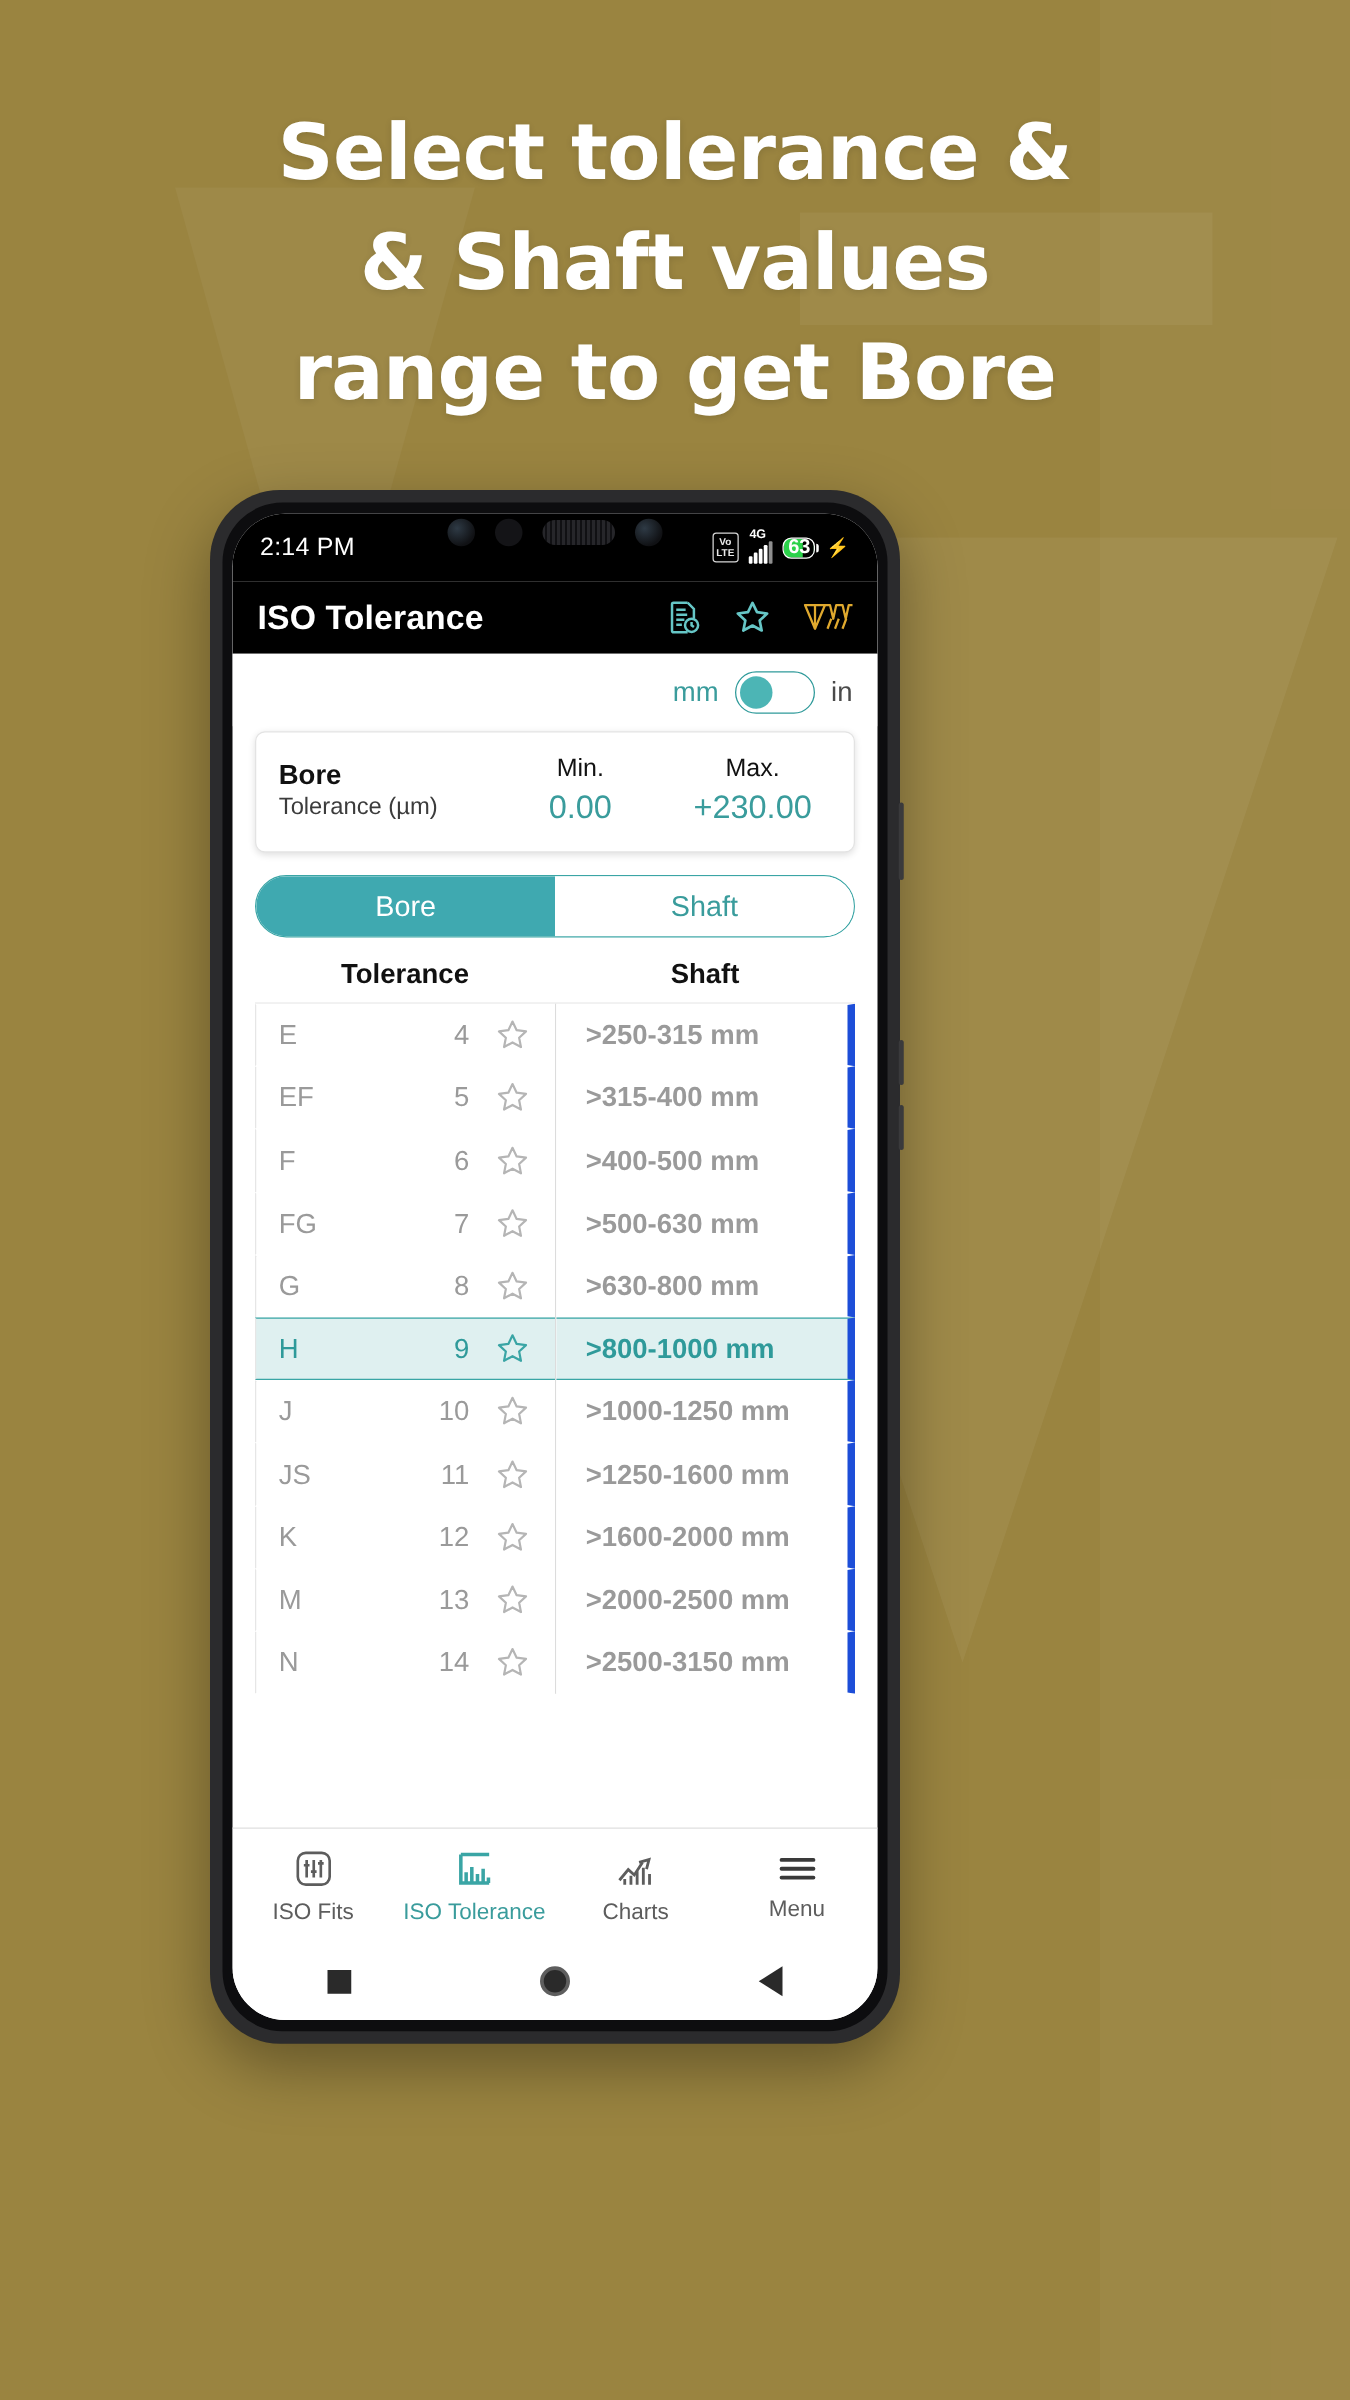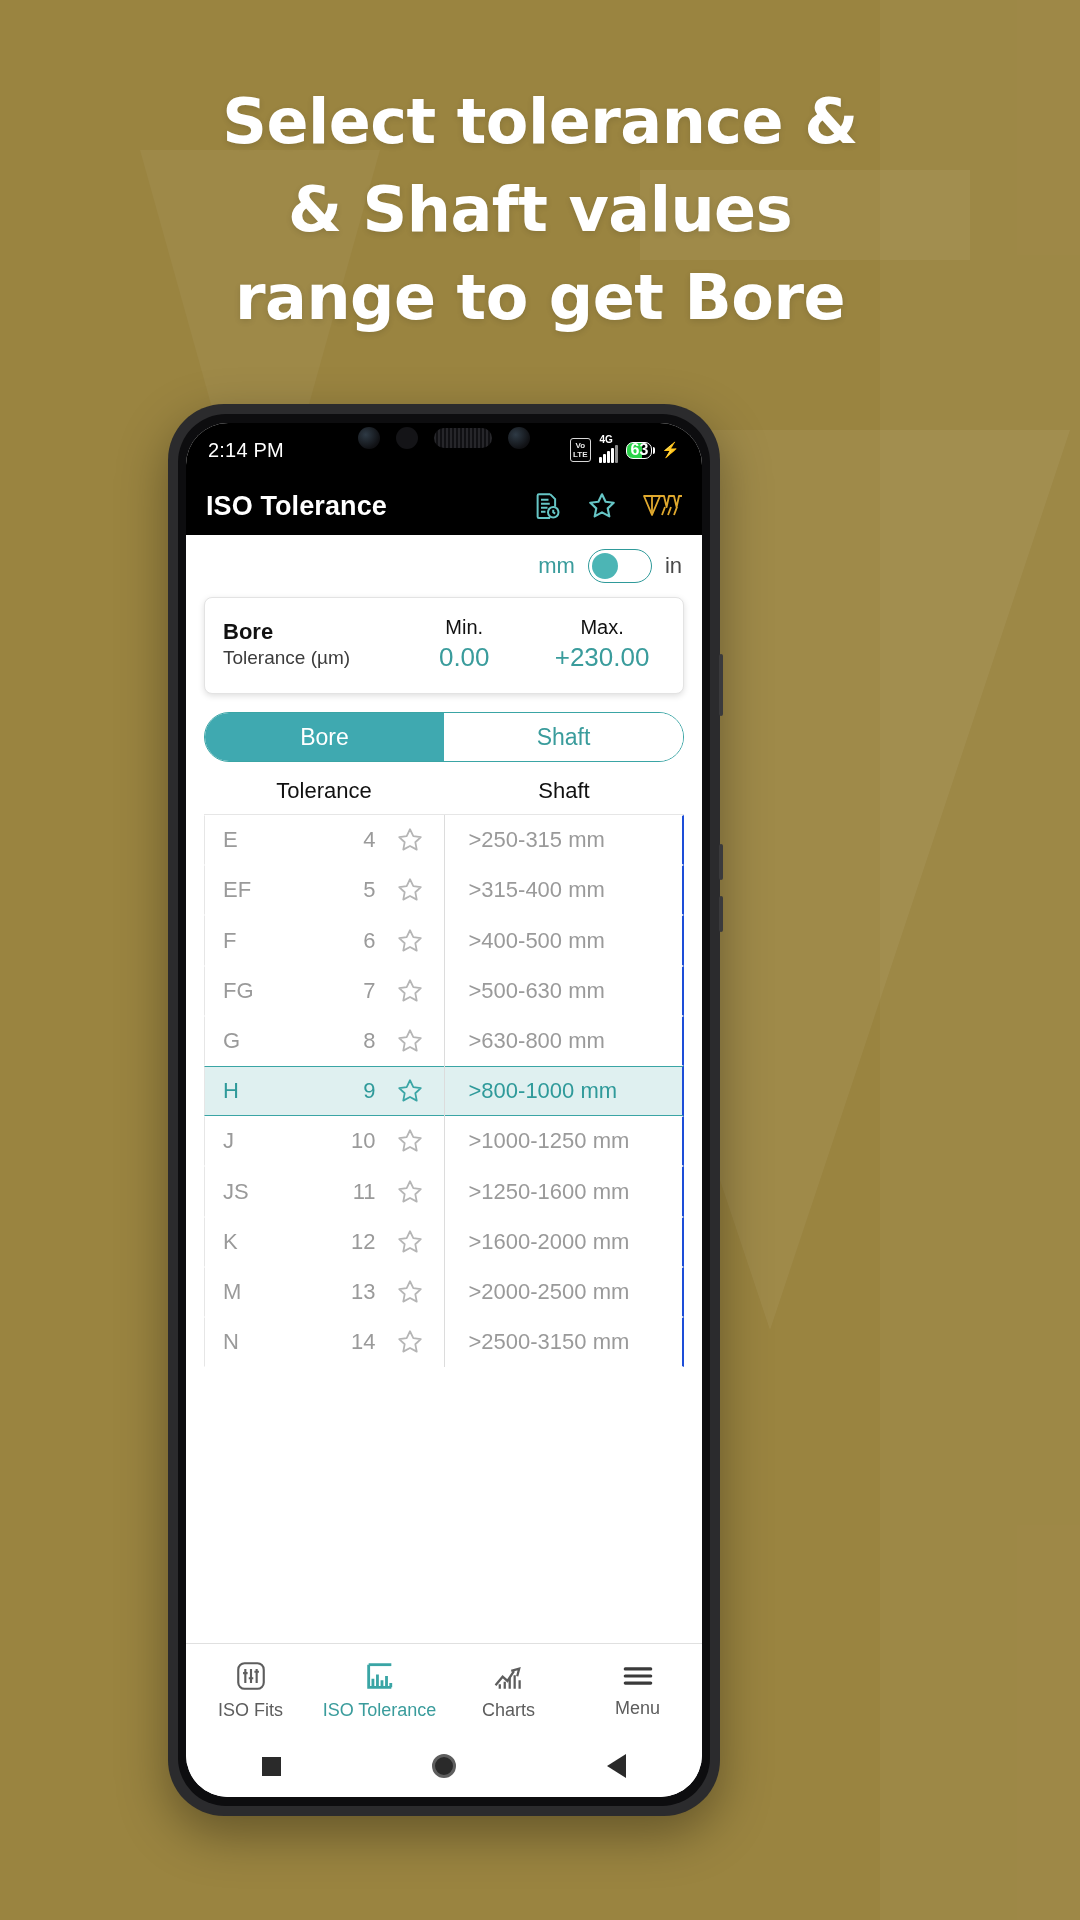--- a/index.html
+++ b/index.html
@@ -48,22 +48,22 @@
     line-height: 1.42;
     letter-spacing: -0.5px;
     font-family: "DejaVu Sans", sans-serif;
     text-shadow: 0 2px 6px rgba(0,0,0,0.12);
   }
   .headline span { display: block; }
 
   
   .phone {
     position: absolute;
-    left: 168px; top: 404px;
-    width: 552px; height: 1412px;
+    left: 168px; top: 392px;
+    width: 552px; height: 1243px;
     background: #2b2b2d;
     border-radius: 56px;
     box-shadow: 0 18px 50px rgba(0,0,0,0.35);
     padding: 10px;
   }
   .phone-inner-bezel {
     width: 100%; height: 100%;
     background: #0d0d0f;
     border-radius: 48px;
     padding: 9px 8px;
@@ -194,21 +194,21 @@
     flex: 1; display: flex; align-items: center; justify-content: center;
     font-size: 23px; color: #3a9c9c; background: #ffffff;
   }
   .seg.active { background: #3fa9b0; color: #ffffff; }
 
   
   .col-heads {
     display: flex; padding: 16px 18px 10px 18px;
   }
   .col-heads .ch {
-    flex: 1; text-align: center; font-size: 22px; color: #111111;
+    flex: 1; text-align: center; font-size: 22px; color: #111111; font-weight: bold;
   }
 
   
   .lists {
     display: flex; margin: 0 18px; gap: 0;
     border-top: 1px solid #e6e6e6;
     height: 553px;
   }
   .list-col {
     flex: 1; position: relative; overflow: hidden;
@@ -230,21 +230,21 @@
     background: #dff0f0;
     color: #2f9a9a;
     border-top: 1.6px solid #3aa5a5;
     border-bottom: 1.6px solid #3aa5a5;
   }
   .row.range {
     justify-content: flex-start;
     padding-left: 24px;
   }
   .list-col.left .row { border-left: 1px solid #e6e6e6; }
-  .list-col.right .row { border-right: 2px solid #1d4ed8; }
+  .list-col.right .row { border-right: 6px solid #1d4ed8; font-weight: bold; }
 
   
   .bottomnav {
     position: absolute; left: 0; right: 0; bottom: 62px;
     height: 92px; background: #ffffff;
     border-top: 1px solid #e0e0e0;
     display: flex; align-items: center;
   }
   .nav-item {
     flex: 1; display: flex; flex-direction: column;

